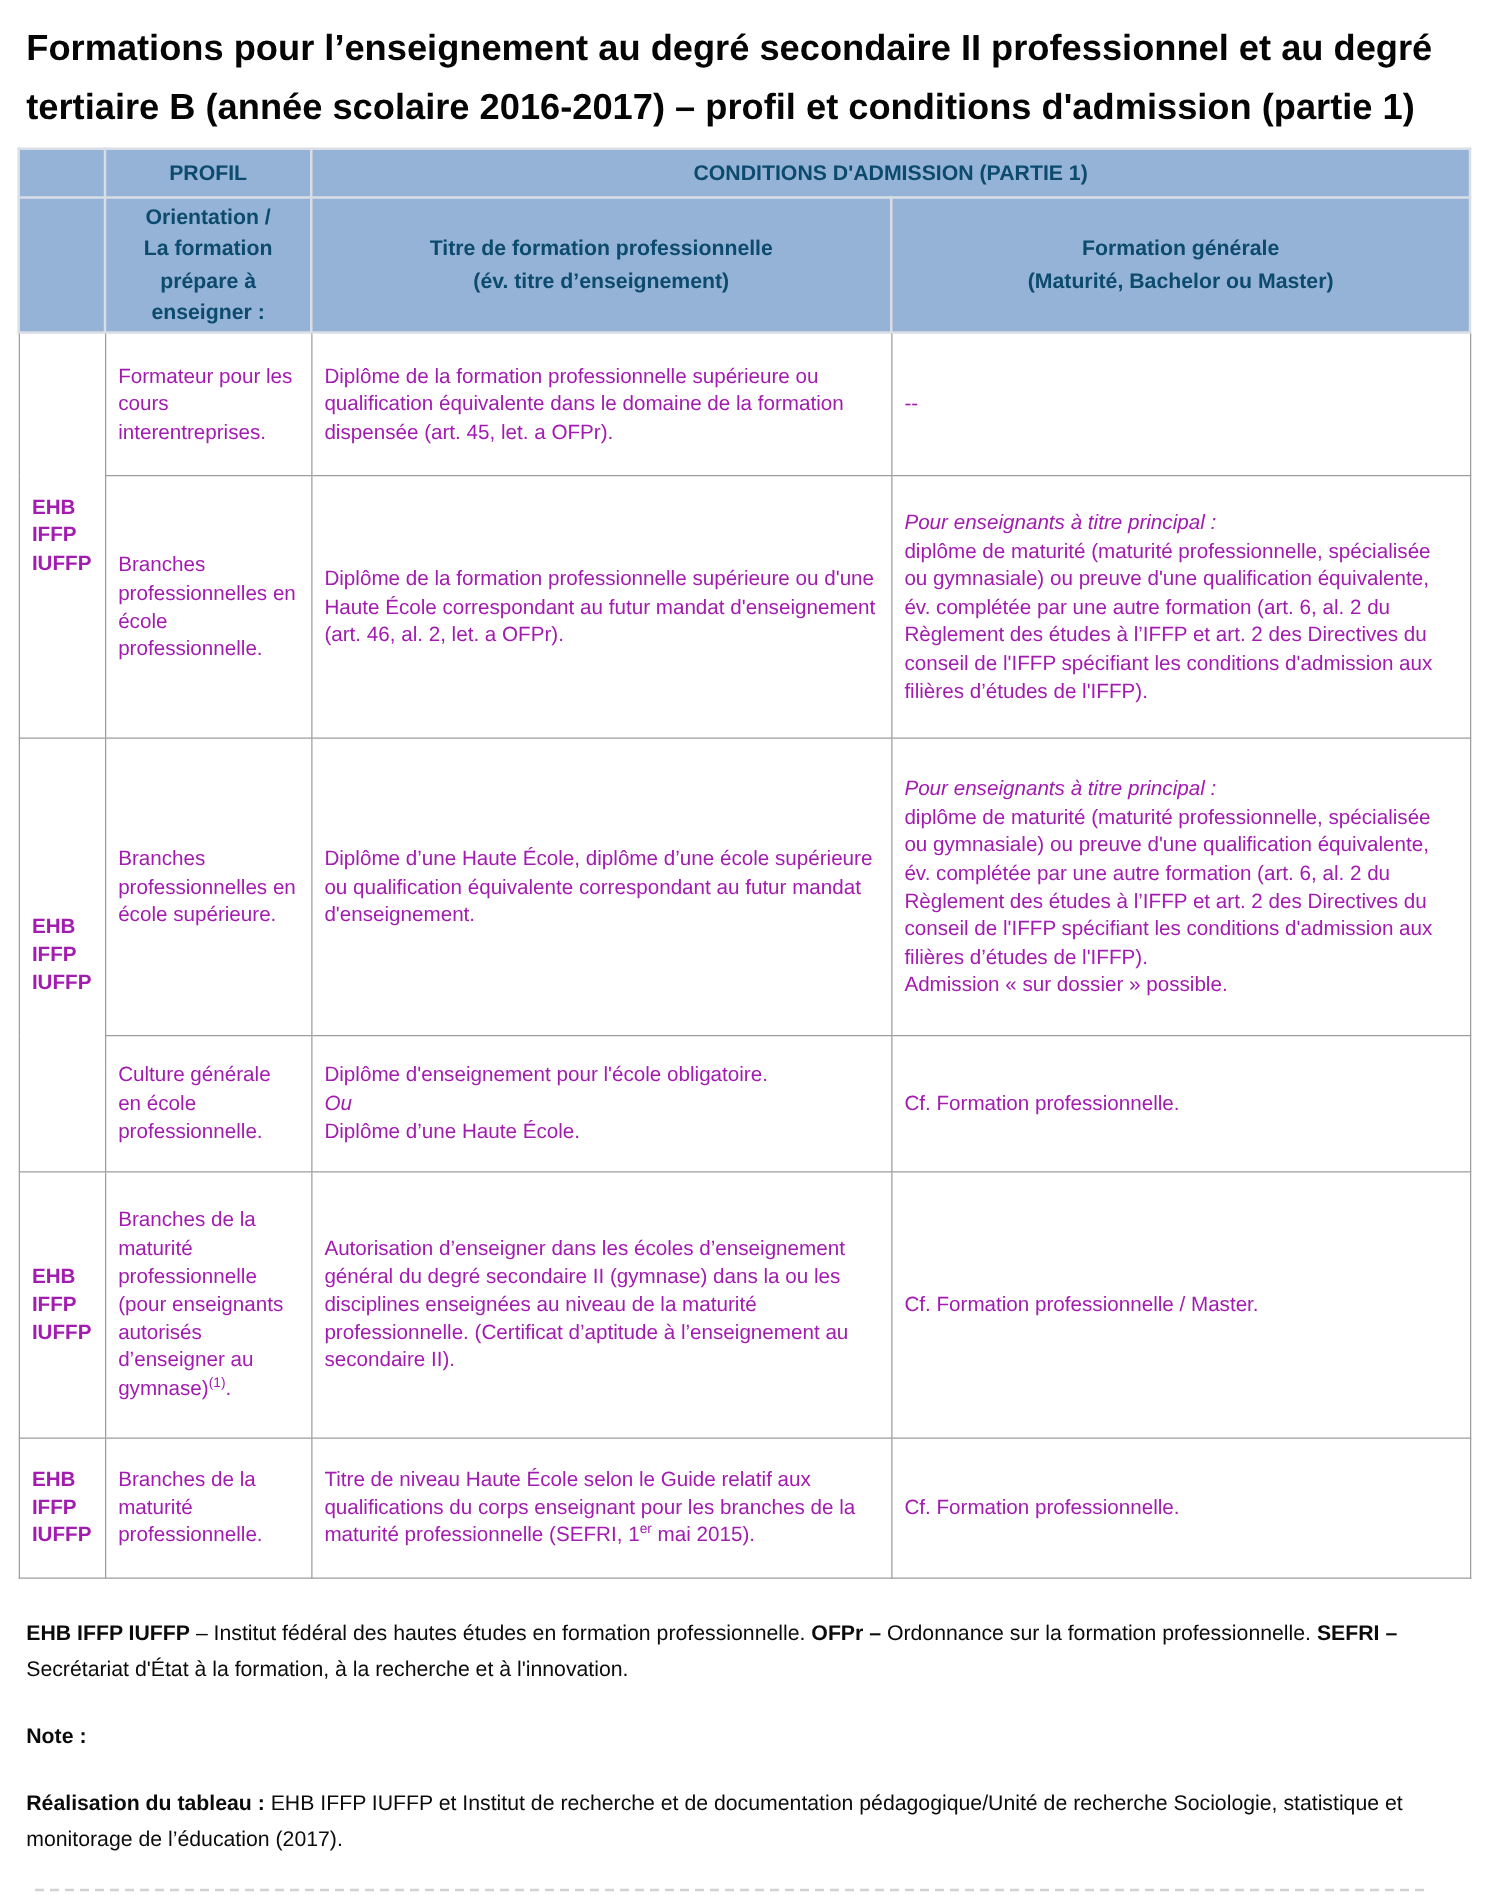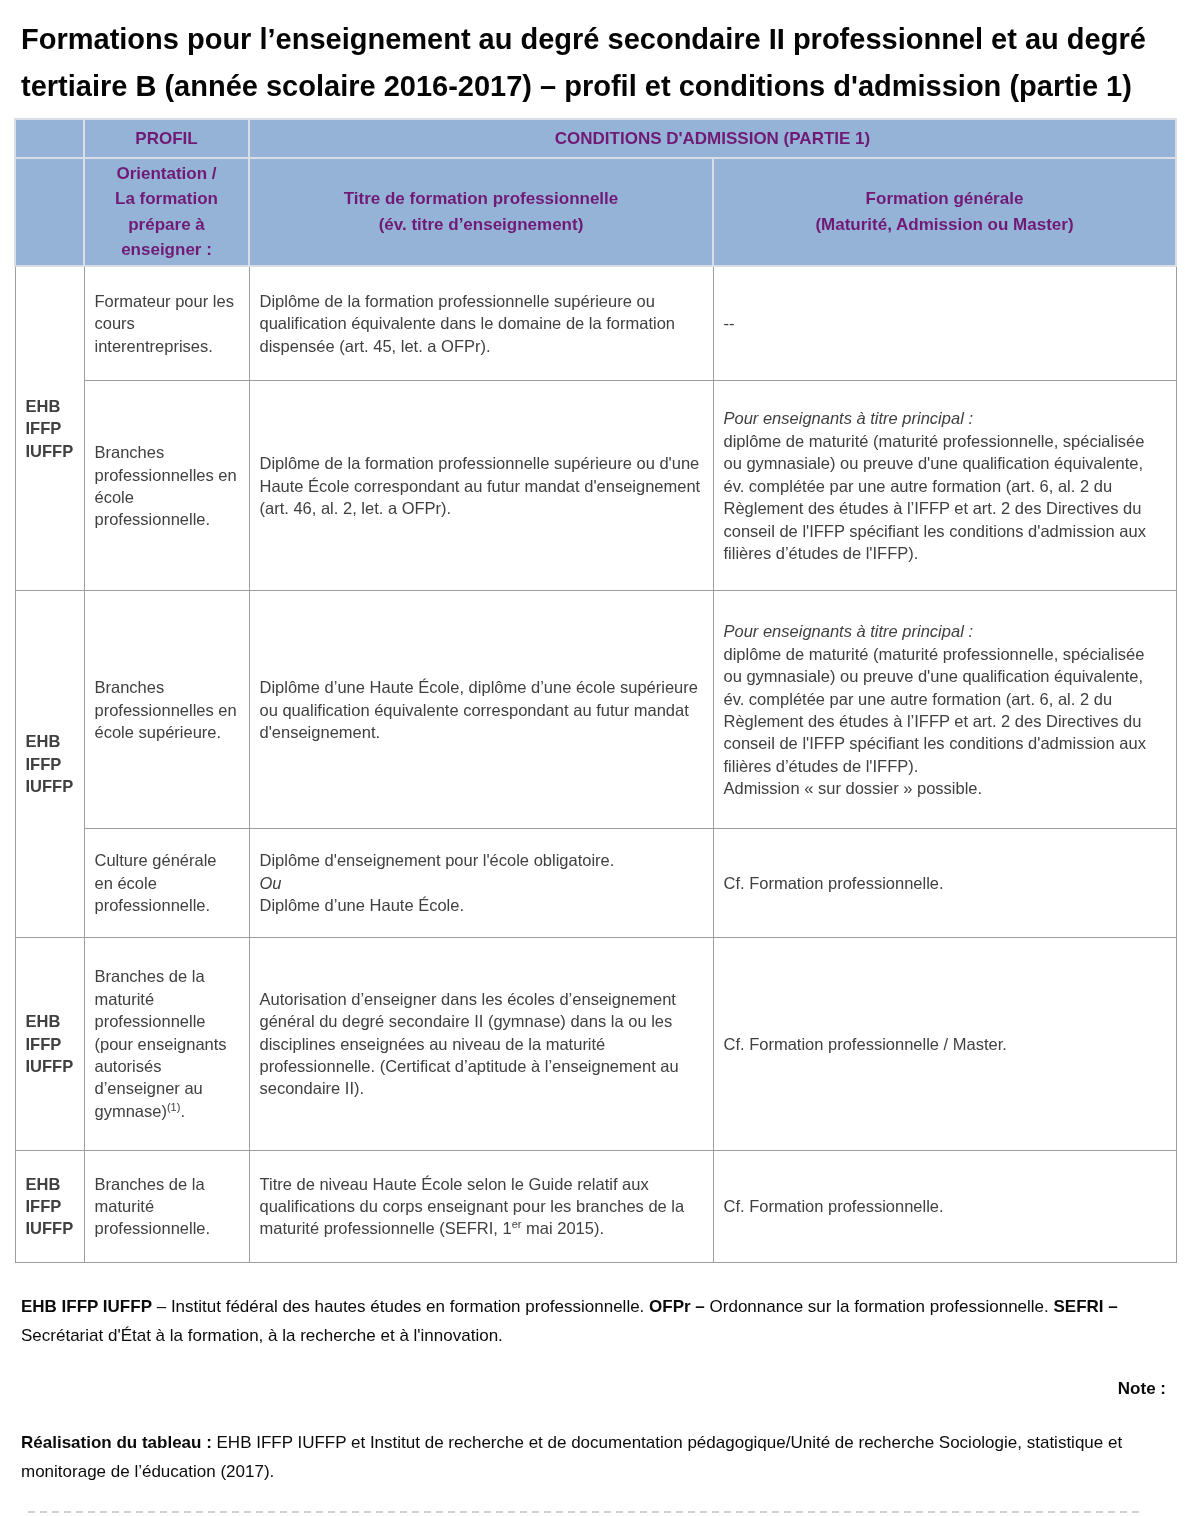--- a/index.html
+++ b/index.html
@@ -20,38 +20,38 @@
     font-size:29px;font-weight:bold;line-height:1.62;
     margin:2px 0 8px 7px;width:1135px;color:#050505;
   }
   table.main{
     border-collapse:collapse;table-layout:fixed;width:1161px;
   }
   table.main th{
     background:var(--header-bg);
     border:2px solid var(--header-border);
     font-weight:bold;text-align:center;vertical-align:middle;
-    font-size:17px;line-height:1.5;padding:2px 24px;color:#701a75;
+    font-size:17px;line-height:1.5;padding:2px 24px;color:#0c4a6e;
   }
   table.main td{
     border:1px solid var(--body-border);
     vertical-align:middle;text-align:left;
     font-size:16.5px;line-height:1.36;padding:20px 10px;
-    color:#404040;background:#ffffff;
+    color:#a21caf;background:#ffffff;
   }
   td.group-cell{
     font-weight:bold;font-size:17.5px;line-height:1.3;
     white-space:pre-line;padding-left:8px;
   }
   .prelined{white-space:pre-line;}
   .it{font-style:italic;}
   sup.fn{font-size:11px;line-height:0;vertical-align:super;}
   .footer{margin-left:7px;width:1145px;font-size:17px;line-height:1.7;color:#0b0b0b;}
   .legend{margin-top:30px;}
-  .note-label{margin-top:24px;font-weight:bold;text-align:right;}
+  .note-label{margin-top:24px;font-weight:bold;}
   .src-block{margin-top:26px;}
   .b{font-weight:bold;}
   .scan-artifact{
     position:absolute;left:28px;right:60px;bottom:3px;height:2px;opacity:.65;
     background:repeating-linear-gradient(90deg,#b9b9b9 0 7px,transparent 7px 12px);
   }
 </style>
 </head>
 <body>
 
@@ -71,21 +71,21 @@
         <th></th>
         <th>PROFIL</th>
         <th colspan="2">CONDITIONS D'ADMISSION (PARTIE 1)</th>
       </tr>
       <tr style="height:98px">
         <th></th>
         <th>Orientation / La formation prépare à enseigner :</th>
         <th class="prelined">Titre de formation professionnelle
 (év. titre d’enseignement)</th>
         <th class="prelined">Formation générale
-(Maturité, Admission ou Master)</th>
+(Maturité, Bachelor ou Master)</th>
       </tr>
     </thead>
     <tbody>
       <tr style="height:115px">
         <td class="group-cell" rowspan="2">EHB
 IFFP
 IUFFP</td>
         <td>Formateur pour les cours interentreprises.</td>
         <td>Diplôme de la formation professionnelle supérieure ou qualification équivalente dans le domaine de la formation dispensée (art. 45, let. a OFPr).</td>
         <td>--</td>

